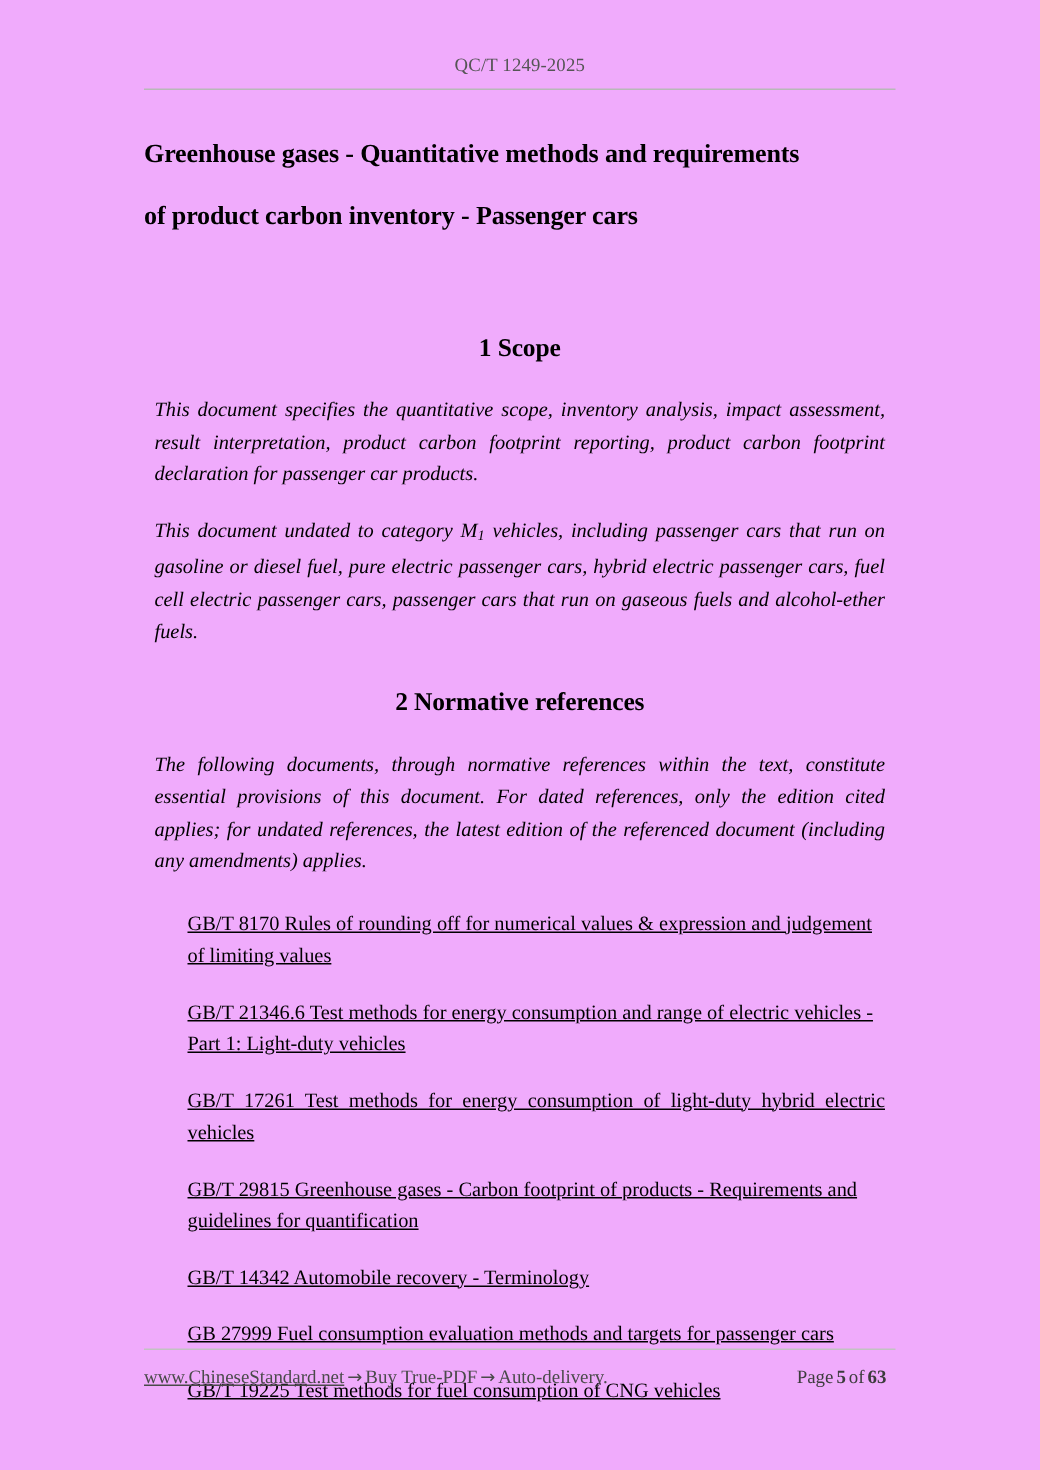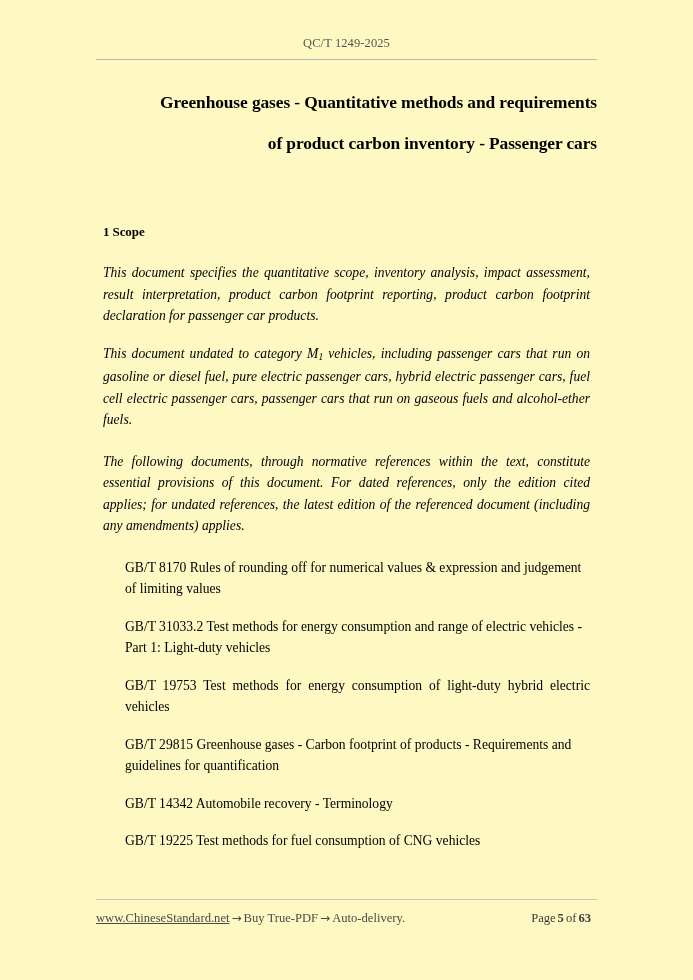--- a/index.html
+++ b/index.html
@@ -5,21 +5,21 @@
   html, body {
     margin: 0;
     padding: 0;
     background: #ffffff;
   }
   .page {
     position: relative;
     width: 693px;
     height: 980px;
     margin: 0;
-    background: #fef9c3;
+    background: #f0abfc;
     font-family: "Liberation Serif", "DejaVu Serif", serif;
     color: #000000;
     overflow: hidden;
   }
 
   
   .header {
     position: absolute;
     left: 96px;
     top: 36px;
@@ -38,41 +38,42 @@
     font-size: 0;
     line-height: 0;
   }
 
   
   .doc-title {
     position: absolute;
     left: 96px;
     top: 82px;
     width: 501px;
-    text-align: right;
+    text-align: left;
     font-size: 17.4px;
     font-weight: bold;
     line-height: 41px;
     letter-spacing: -0.1px;
   }
   .doc-title .tline { display: block; }
 
   
   .content {
     position: absolute;
     left: 103px;
     top: 222px;
     width: 487px;
   }
   h2.section {
-    font-size: 13px;
+    font-size: 17px;
     font-weight: bold;
     margin: 0 0 20px 0;
     line-height: 20px;
     letter-spacing: -0.1px;
+    text-align: center;
   }
   h2.section.second {
     margin-top: 26px;
     margin-bottom: 21px;
   }
   p.para {
     font-size: 13.6px;
     line-height: 21.5px;
     margin: 0 0 16px 0;
     text-align: justify;
@@ -90,20 +91,21 @@
   ul.ref-list {
     list-style: none;
     margin: 0;
     padding: 0 0 0 22px;
   }
   ul.ref-list li {
     font-size: 13.6px;
     line-height: 21.5px;
     margin-bottom: 16px;
     text-align: left;
+    text-decoration: underline;
   }
   ul.ref-list li.justified {
     text-align: justify;
     text-justify: inter-word;
   }
   ul.ref-list li:last-child { margin-bottom: 0; }
 
   
   .footer {
     position: absolute;
@@ -164,29 +166,31 @@
   </div>
 
   <div class="content">
 
     <h2 class="section">1 Scope</h2>
 
     <p class="para">This document specifies the quantitative scope, inventory analysis, impact assessment, result interpretation, product carbon footprint reporting, product carbon footprint declaration for passenger car products.</p>
 
     <p class="para last-of-block"><span>This document undated to category M</span><sub class="sub">1</sub><span> vehicles, including passenger cars that run on gasoline or diesel fuel, pure electric passenger cars, hybrid electric passenger cars, fuel cell electric passenger cars, passenger cars that run on gaseous fuels and alcohol-ether fuels.</span></p>
 
+    <h2 class="section second">2 Normative references</h2>
 
     <p class="para last-of-block">The following documents, through normative references within the text, constitute essential provisions of this document. For dated references, only the edition cited applies; for undated references, the latest edition of the referenced document (including any amendments) applies.</p>
 
     <ul class="ref-list">
       <li>GB/T 8170 Rules of rounding off for numerical values &amp; expression and judgement of limiting values</li>
-      <li>GB/T 31033.2 Test methods for energy consumption and range of electric vehicles - Part 1: Light-duty vehicles</li>
-      <li class="justified">GB/T 19753 Test methods for energy consumption of light-duty hybrid electric vehicles</li>
+      <li>GB/T 21346.6 Test methods for energy consumption and range of electric vehicles - Part 1: Light-duty vehicles</li>
+      <li class="justified">GB/T 17261 Test methods for energy consumption of light-duty hybrid electric vehicles</li>
       <li>GB/T 29815  Greenhouse gases - Carbon footprint of products - Requirements and guidelines for quantification</li>
       <li>GB/T 14342 Automobile recovery - Terminology</li>
+      <li>GB 27999 Fuel consumption evaluation methods and targets for passenger cars</li>
       <li>GB/T 19225 Test methods for fuel consumption of CNG vehicles</li>
     </ul>
   </div>
 
   <div class="footer">
     <div class="footer-rule"></div>
     <div class="footer-row">
       <div class="footer-left"><a class="footer-link" href="#">www.ChineseStandard.net</a><span class="arrow-icon">→</span><span>Buy True-PDF</span><span class="arrow-icon">→</span><span>Auto-delivery.</span></div>
       <div class="footer-right"><span>Page</span><span class="num">5</span><span>of</span><span class="num">63</span></div>
     </div>

